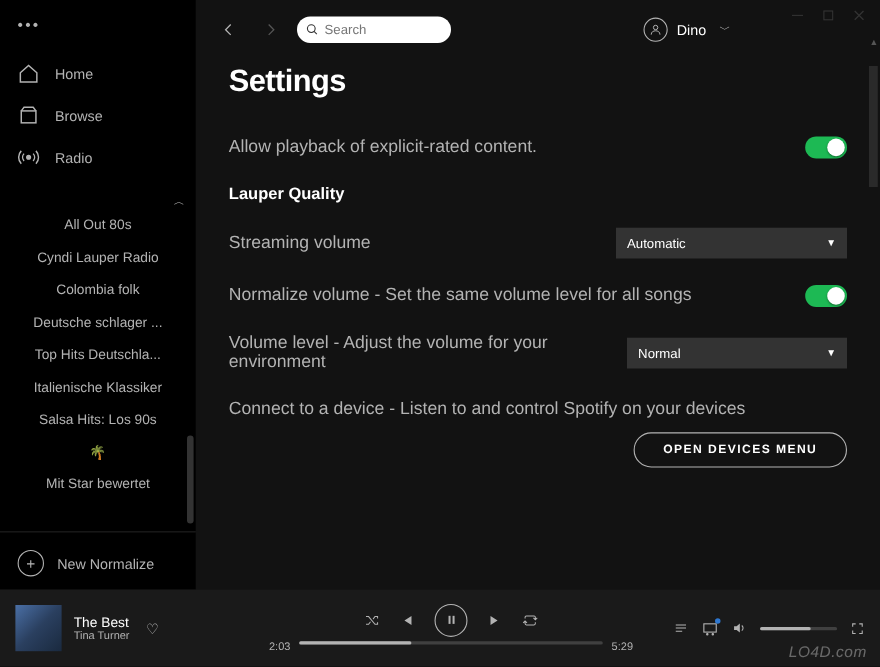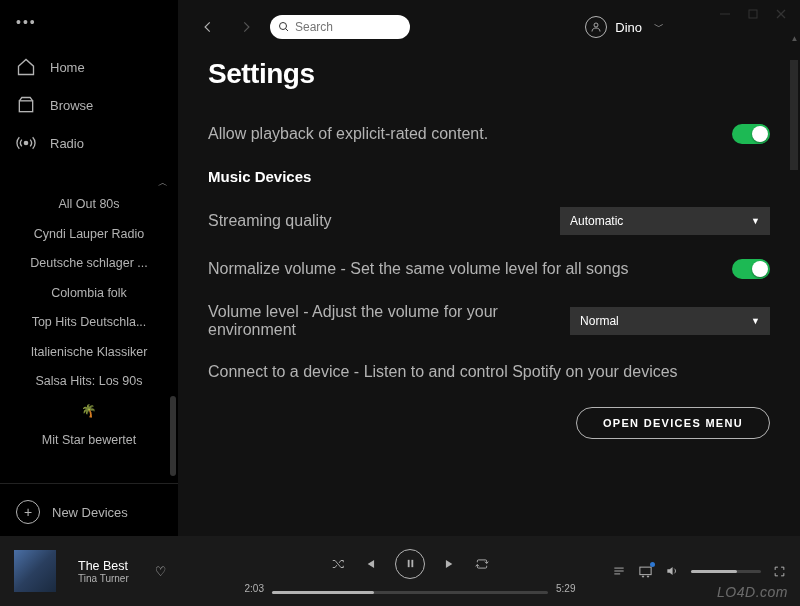--- a/index.html
+++ b/index.html
@@ -51,32 +51,32 @@
 .row { display:flex; align-items:center; justify-content:space-between; margin-bottom:24px; }
 .row-label { color:#b3b3b3; font-size:16px; }
 .section-title { font-size:15px; font-weight:700; margin:10px 0 22px; color:#fff; }
 .toggle { width:38px; height:20px; border-radius:10px; position:relative; cursor:pointer; }
 .toggle.on { background:#1db954; }
 .toggle .knob { position:absolute; width:16px; height:16px; background:#fff; border-radius:50%; top:2px; right:2px; box-shadow:0 1px 2px rgba(0,0,0,.4); }
 .select { width:210px; height:28px; background:#333; color:#fff; display:flex; align-items:center; justify-content:space-between; padding:0 10px; font-size:12px; cursor:pointer; }
 .outline-btn { border:1.5px solid #b3b3b3; color:#fff; padding:9px 26px; border-radius:20px; font-size:11px; font-weight:700; letter-spacing:1.3px; cursor:pointer; }
 
 .player { position:absolute; bottom:0; left:0; right:0; height:70px; background:#1a1a1a; display:flex; align-items:center; padding:0 14px; }
-.track { display:flex; align-items:center; gap:22px; width:210px; }
+.track { display:flex; align-items:center; gap:11px; width:210px; }
 .album { width:42px; height:42px; background:linear-gradient(135deg,#4a6fa5 0%,#2a3f5f 50%,#1a2a3f 100%); position:relative; }
 .track-info { display:flex; flex-direction:column; }
 .track-title { font-size:12.5px; color:#fff; }
 .track-artist { font-size:10px; color:#b3b3b3; }
 .heart { color:#b3b3b3; cursor:pointer; font-size:13px; margin-left:4px; }
 
 .center { flex:1; display:flex; flex-direction:column; align-items:center; gap:4px; }
 .controls { display:flex; align-items:center; gap:18px; }
 .ctrl { color:#b3b3b3; cursor:pointer; font-size:14px; display:flex; }
 .play { width:30px; height:30px; border:1.5px solid #b3b3b3; border-radius:50%; display:flex; align-items:center; justify-content:center; }
-.progress { display:flex; align-items:flex-end; gap:8px; width:100%; padding:0 10px; }
+.progress { display:flex; align-items:flex-start; gap:8px; width:100%; padding:0 10px; }
 .time { font-size:10px; color:#b3b3b3; width:30px; }
 .time.r { text-align:right; }
 .bar { flex:1; height:3px; background:#404040; position:relative; border-radius:2px; cursor:pointer; }
 .fill { position:absolute; left:0; top:0; bottom:0; width:37%; background:#b3b3b3; border-radius:2px; }
 
 .right-ctrls { width:190px; display:flex; align-items:center; justify-content:flex-end; gap:12px; }
 .vol-bar { width:70px; height:3px; background:#404040; position:relative; border-radius:2px; cursor:pointer; }
 .vol-fill { position:absolute; left:0; top:0; bottom:0; width:65%; background:#b3b3b3; border-radius:2px; }
 
 .watermark { position:absolute; bottom:6px; right:12px; font-size:14px; color:rgba(255,255,255,.35); font-style:italic; letter-spacing:.5px; pointer-events:none; }
@@ -138,37 +138,37 @@
       <span>Radio</span>
     </div>
 
     <div class="playlist-section">
       <div class="playlist-header">
           <span class="chevron">︿</span>
         </div>
       <div class="playlist-list">
         <div class="playlist-item">All Out 80s</div>
         <div class="playlist-item">Cyndi Lauper Radio</div>
+        <div class="playlist-item">Colombia folk</div>
         <div class="playlist-item">Deutsche schlager ...</div>
-        <div class="playlist-item">Colombia folk</div>
         <div class="playlist-item">Top Hits Deutschla...</div>
         <div class="playlist-item">Italienische Klassiker</div>
         <div class="playlist-item">Salsa Hits: Los 90s</div>
         <div class="playlist-item">🌴</div>
         <div class="playlist-item">Mit Star bewertet</div>
 
       </div>
       <div class="scroll-hint"></div>
 
     </div>
 
     <div class="divider"></div>
     <div class="new-playlist">
       <span class="plus-circle">+</span>
-      <span>New Devices</span>
+      <span>New Normalize</span>
     </div>
   </div>
 
   <div class="main">
     <div class="main-scroll">▲</div>
     <div class="main-scroll2"></div>
     <div class="topbar">
       <span class="navbtn">
           <svg width="14" height="14" viewBox="0 0 24 24" fill="none" stroke="#b3b3b3" stroke-width="2">
             <polyline points="15 4 7 12 15 20"></polyline>
@@ -201,24 +201,24 @@
     <div class="content">
       <h1 class="page-title">Settings</h1>
 
       <div class="row">
         <span class="row-label">Allow playback of explicit-rated content.</span>
         <div class="toggle on">
             <div class="knob"></div>
           </div>
       </div>
 
-      <div class="section-title">Music Devices</div>
+      <div class="section-title">Lauper Quality</div>
 
       <div class="row">
-        <span class="row-label">Streaming quality</span>
+        <span class="row-label">Streaming volume</span>
         <div class="select">
           <span>Automatic</span>
           <span style="font-size:9px;">▼</span>
         </div>
       </div>
 
       <div class="row">
         <span class="row-label">Normalize volume - Set the same volume level for all songs</span>
         <div class="toggle on">
             <div class="knob"></div>
@@ -227,21 +227,21 @@
 
       <div class="row">
         <span class="row-label">Volume level - Adjust the volume for your environment</span>
         <div class="select">
           <span>Normal</span>
           <span style="font-size:9px;">▼</span>
         </div>
       </div>
 
 
-      <div class="row" style="margin-bottom:26px;">
+      <div class="row" style="margin-bottom:12px;">
         <span class="row-label">Connect to a device - Listen to and control Spotify on your devices</span>
       </div>
       <div class="row" style="justify-content:flex-end;">
         <div class="outline-btn">OPEN DEVICES MENU</div>
       </div>
     </div>
   </div>
 </div>
 
 <div class="player">

